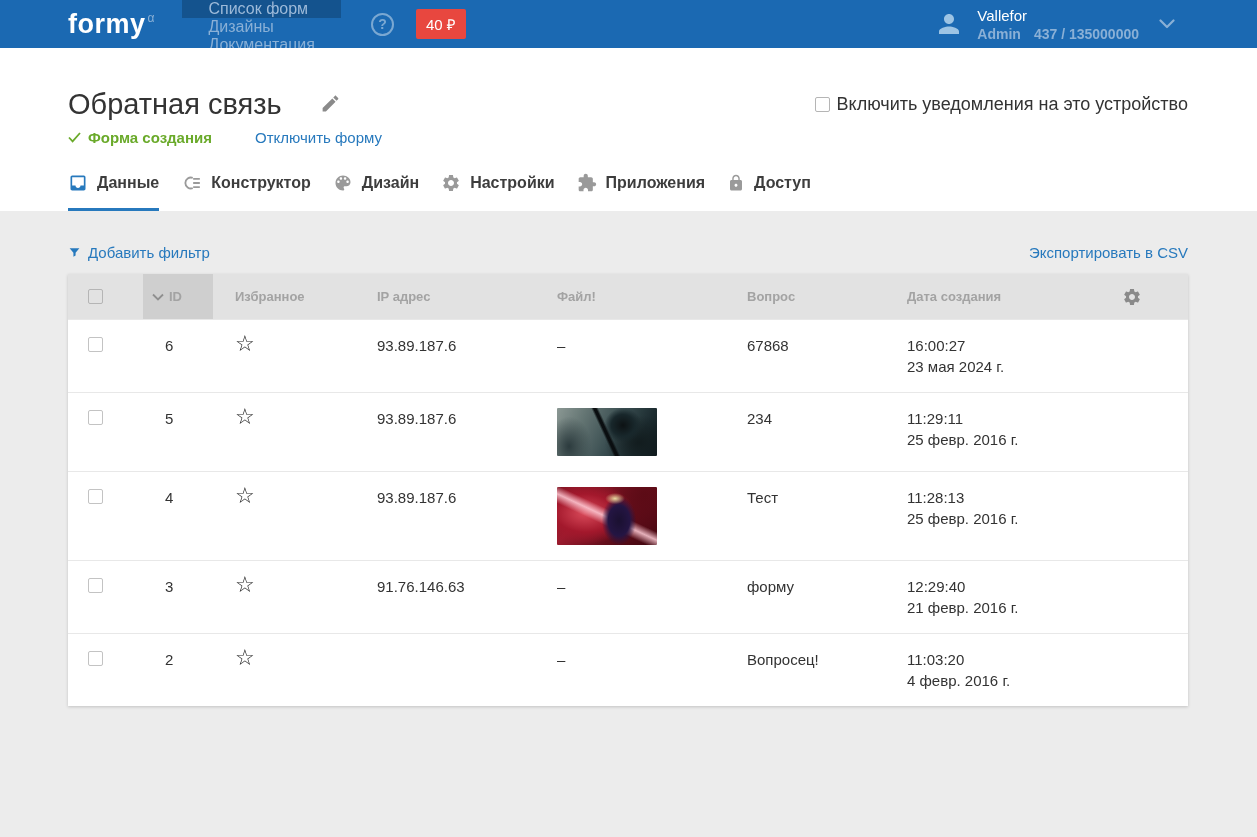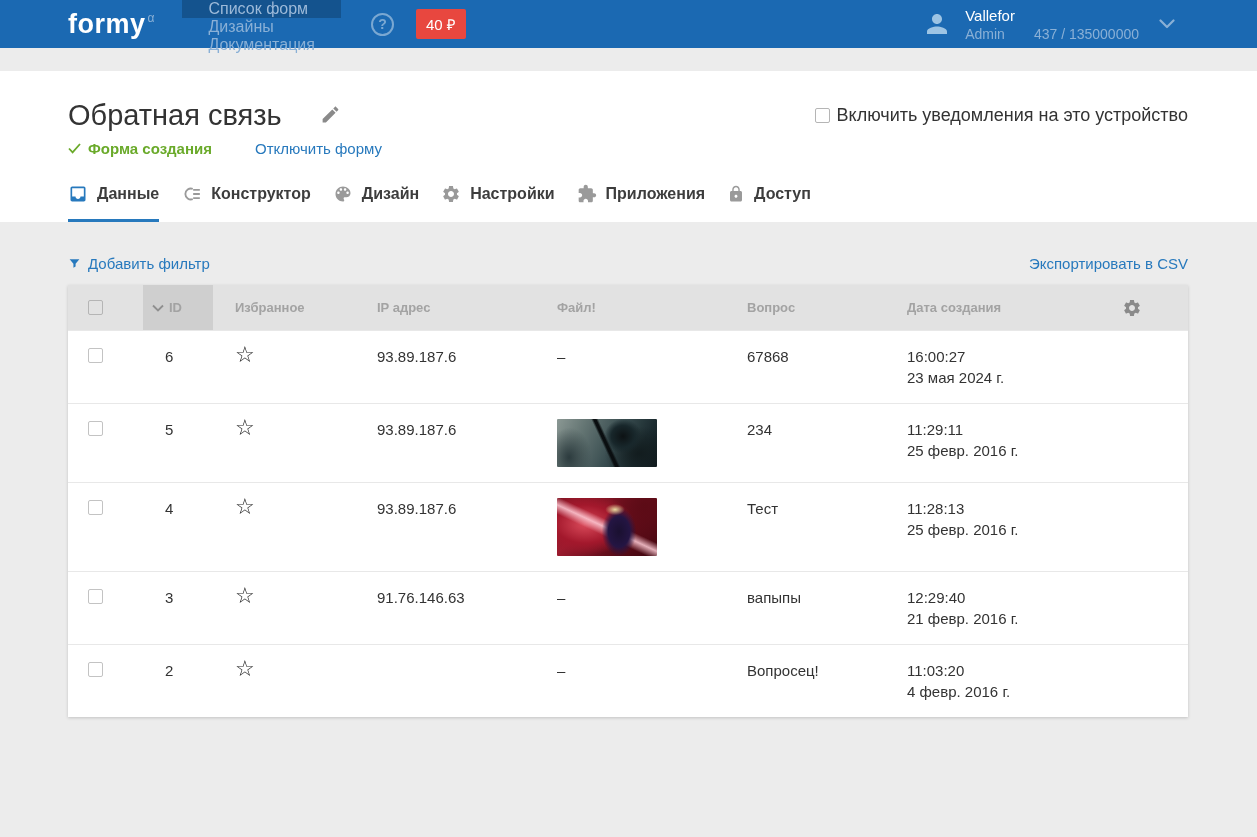--- a/index.html
+++ b/index.html
@@ -19,25 +19,25 @@
   .help-wrap { display:flex; align-items:center; margin-left:30px; }
   .help-circle { width:23px; height:23px; border:2px solid rgba(255,255,255,0.42); border-radius:50%;
     display:flex; align-items:center; justify-content:center; font-size:14px; font-weight:bold;
     color:rgba(255,255,255,0.42); cursor:pointer; }
   .balance { display:flex; align-items:center; margin-left:22px;border-radius:15px; }
   .balance .badge { background:#e8473f; color:#ffffff; font-size:15px; padding:5px 10px; border-radius:2px; cursor:pointer; }
   .userblock { margin-left:auto; display:flex; align-items:center; padding-right:82px; cursor:pointer; }
   .avatar { width:30px; height:30px; color:#9dc4e4; }
   .user-meta { margin-left:13px; display:flex; flex-direction:column; justify-content:center; }
   .user-name { font-size:15px; color:#ffffff; line-height:19px; }
-  .user-sub { font-size:14px; color:#8ab0d6; line-height:18px; display:flex; gap:29px; }
+  .user-sub { font-size:14px; color:#8ab0d6; line-height:18px; display:flex; gap:13px;font-weight:bold; }
   .topbar-chevron { margin-left:20px; color:#8ab0d6; }
 
   
-  .form-head { background:#ffffff; padding:0 69px 0 68px; flex-shrink:0;margin-top:23px; }
+  .form-head { background:#ffffff; padding:12px 69px 0 68px; flex-shrink:0; }
   .head-row1 { display:flex; align-items:flex-start; padding-top:28px; }
   .page-title { font-size:29px; color:#333333; font-weight:400; line-height:32px; }
   .edit-pencil { margin-left:38px; margin-top:5px; color:#8a8a8a; cursor:pointer; }
   .notif { margin-left:auto; display:flex; align-items:center; margin-top:6px; cursor:pointer; }
   .notif .cb { margin-right:7px; }
   .notif-label { font-size:18px; color:#333333; }
   .head-row2 { display:flex; align-items:center; margin-top:9px; }
   .status { display:flex; align-items:center; gap:7px; font-size:15px; font-weight:bold; color:#6aaa2a; }
   .disable-link { margin-left:43px; font-size:15px; color:#2779bd; cursor:pointer; text-decoration:none; }
 
@@ -329,21 +329,21 @@
       </div>
 
       <div class="tgrid trow">
         <div class="cell c-check">
             <span class="cb"></span>
           </div>
         <div class="cell">3</div>
         <div class="cell"><span class="star">☆</span></div>
         <div class="cell">91.76.146.63</div>
         <div class="cell">–</div>
-        <div class="cell">вапыпы</div>
+        <div class="cell">форму</div>
         <div class="cell dt">
           <div>12:29:40</div>
           <div>21 февр. 2016 г.</div>
         </div>
         <div class="cell"></div>
       </div>
 
       <div class="tgrid trow">
         <div class="cell c-check">
             <span class="cb"></span>

